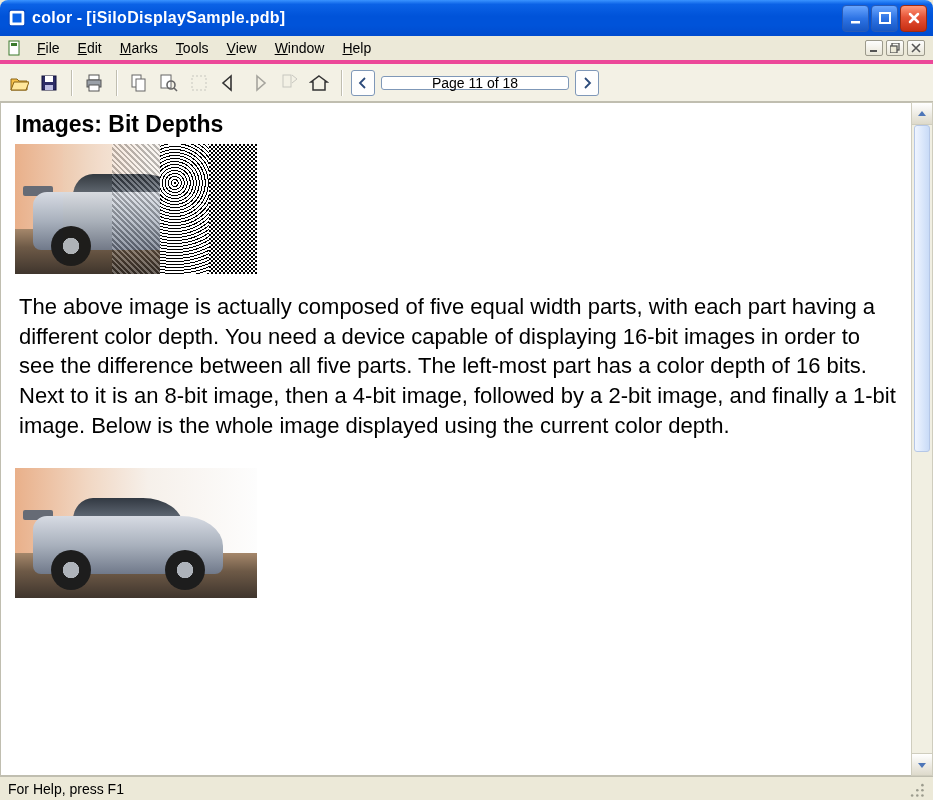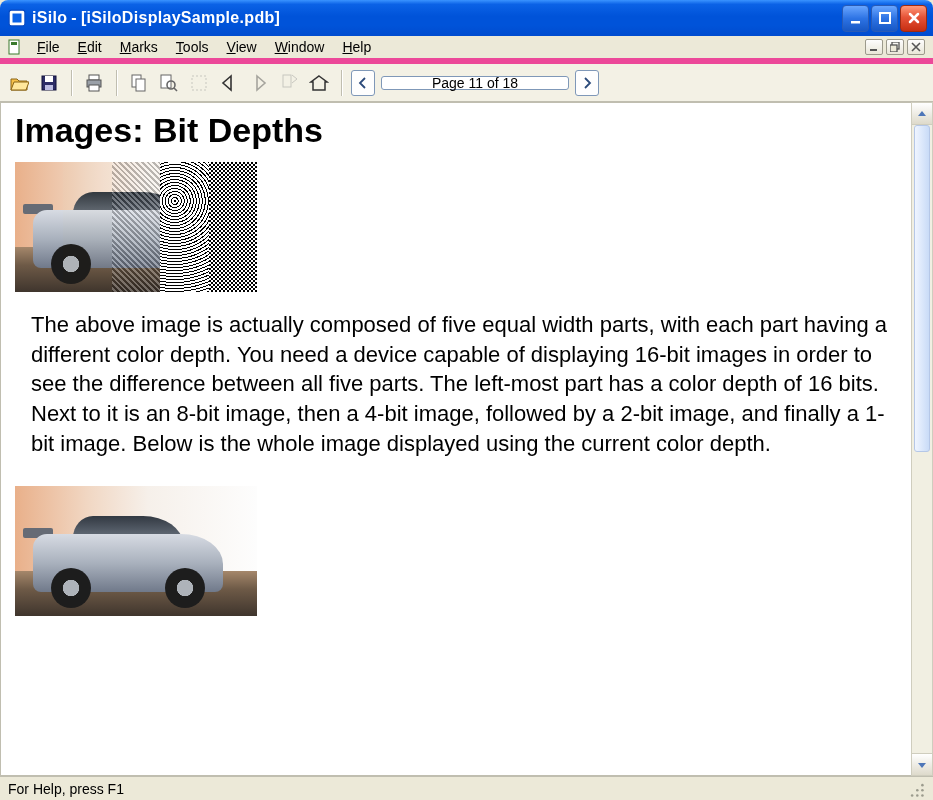--- a/index.html
+++ b/index.html
@@ -48,21 +48,21 @@
   .winbtn svg { width: 14px; height: 14px; }
   .winbtn.close {
     background: linear-gradient(to bottom, #ff997a 0%, #e65337 45%, #c62e12 100%);
     border-color: #9d2b12;
   }
 
   
   .menubar {
     height: 28px;
     background: #ece9d8;
-    border-bottom: 6px solid #ec4899;
+    border-bottom: 4px solid #ec4899;
     display: flex;
     align-items: center;
     padding: 0 4px;
     font-size: 14px;
   }
   .menubar .doc-icon {
     width: 16px; height: 16px;
     margin: 0 6px 0 2px;
     display: inline-flex;
   }
@@ -136,29 +136,29 @@
     flex: 1;
     background: #ffffff;
     overflow: hidden;
     padding: 6px 14px 0 14px;
     border: 1px solid #c0beb0;
     border-right: 0;
     color: #000000;
   }
   .content h1 {
     font-family: Verdana, Arial, sans-serif;
-    font-size: 34px;
+    font-size: 23px;
     font-weight: bold;
-    margin: 2px 0 12px 0;
+    margin: 2px 0 6px 0;
   }
   .content p {
     font-family: Verdana, Arial, sans-serif;
     font-size: 22px;
     line-height: 1.35;
-    margin: 18px 0 28px 16px;
+    margin: 18px 0 28px 4px;
   }
 
   .img-placeholder {
     width: 242px;
     height: 130px;
     position: relative;
     overflow: hidden;
   }
   .car-sky {
     position: absolute; inset: 0;
@@ -261,21 +261,21 @@
 <body>
 
 <div class="titlebar">
   <span class="app-icon">
     <svg viewBox="0 0 16 16">
         <rect x="1" y="1" width="14" height="14" rx="2" fill="#fff" stroke="#084ac2"></rect>
         <rect x="4" y="4" width="8" height="8" fill="#0b62e6"></rect>
       </svg>
   </span>
   <span class="title-text">
-    <span>iSilo</span>
+    <span>color</span>
     <span> - </span>
     <span>[iSiloDisplaySample.pdb]</span>
   </span>
   <div class="winbtns">
     <div class="winbtn">
       <svg viewBox="0 0 14 14">
           <rect x="2" y="10" width="9" height="2.5" fill="#fff"></rect>
         </svg>
     </div>
     <div class="winbtn">

